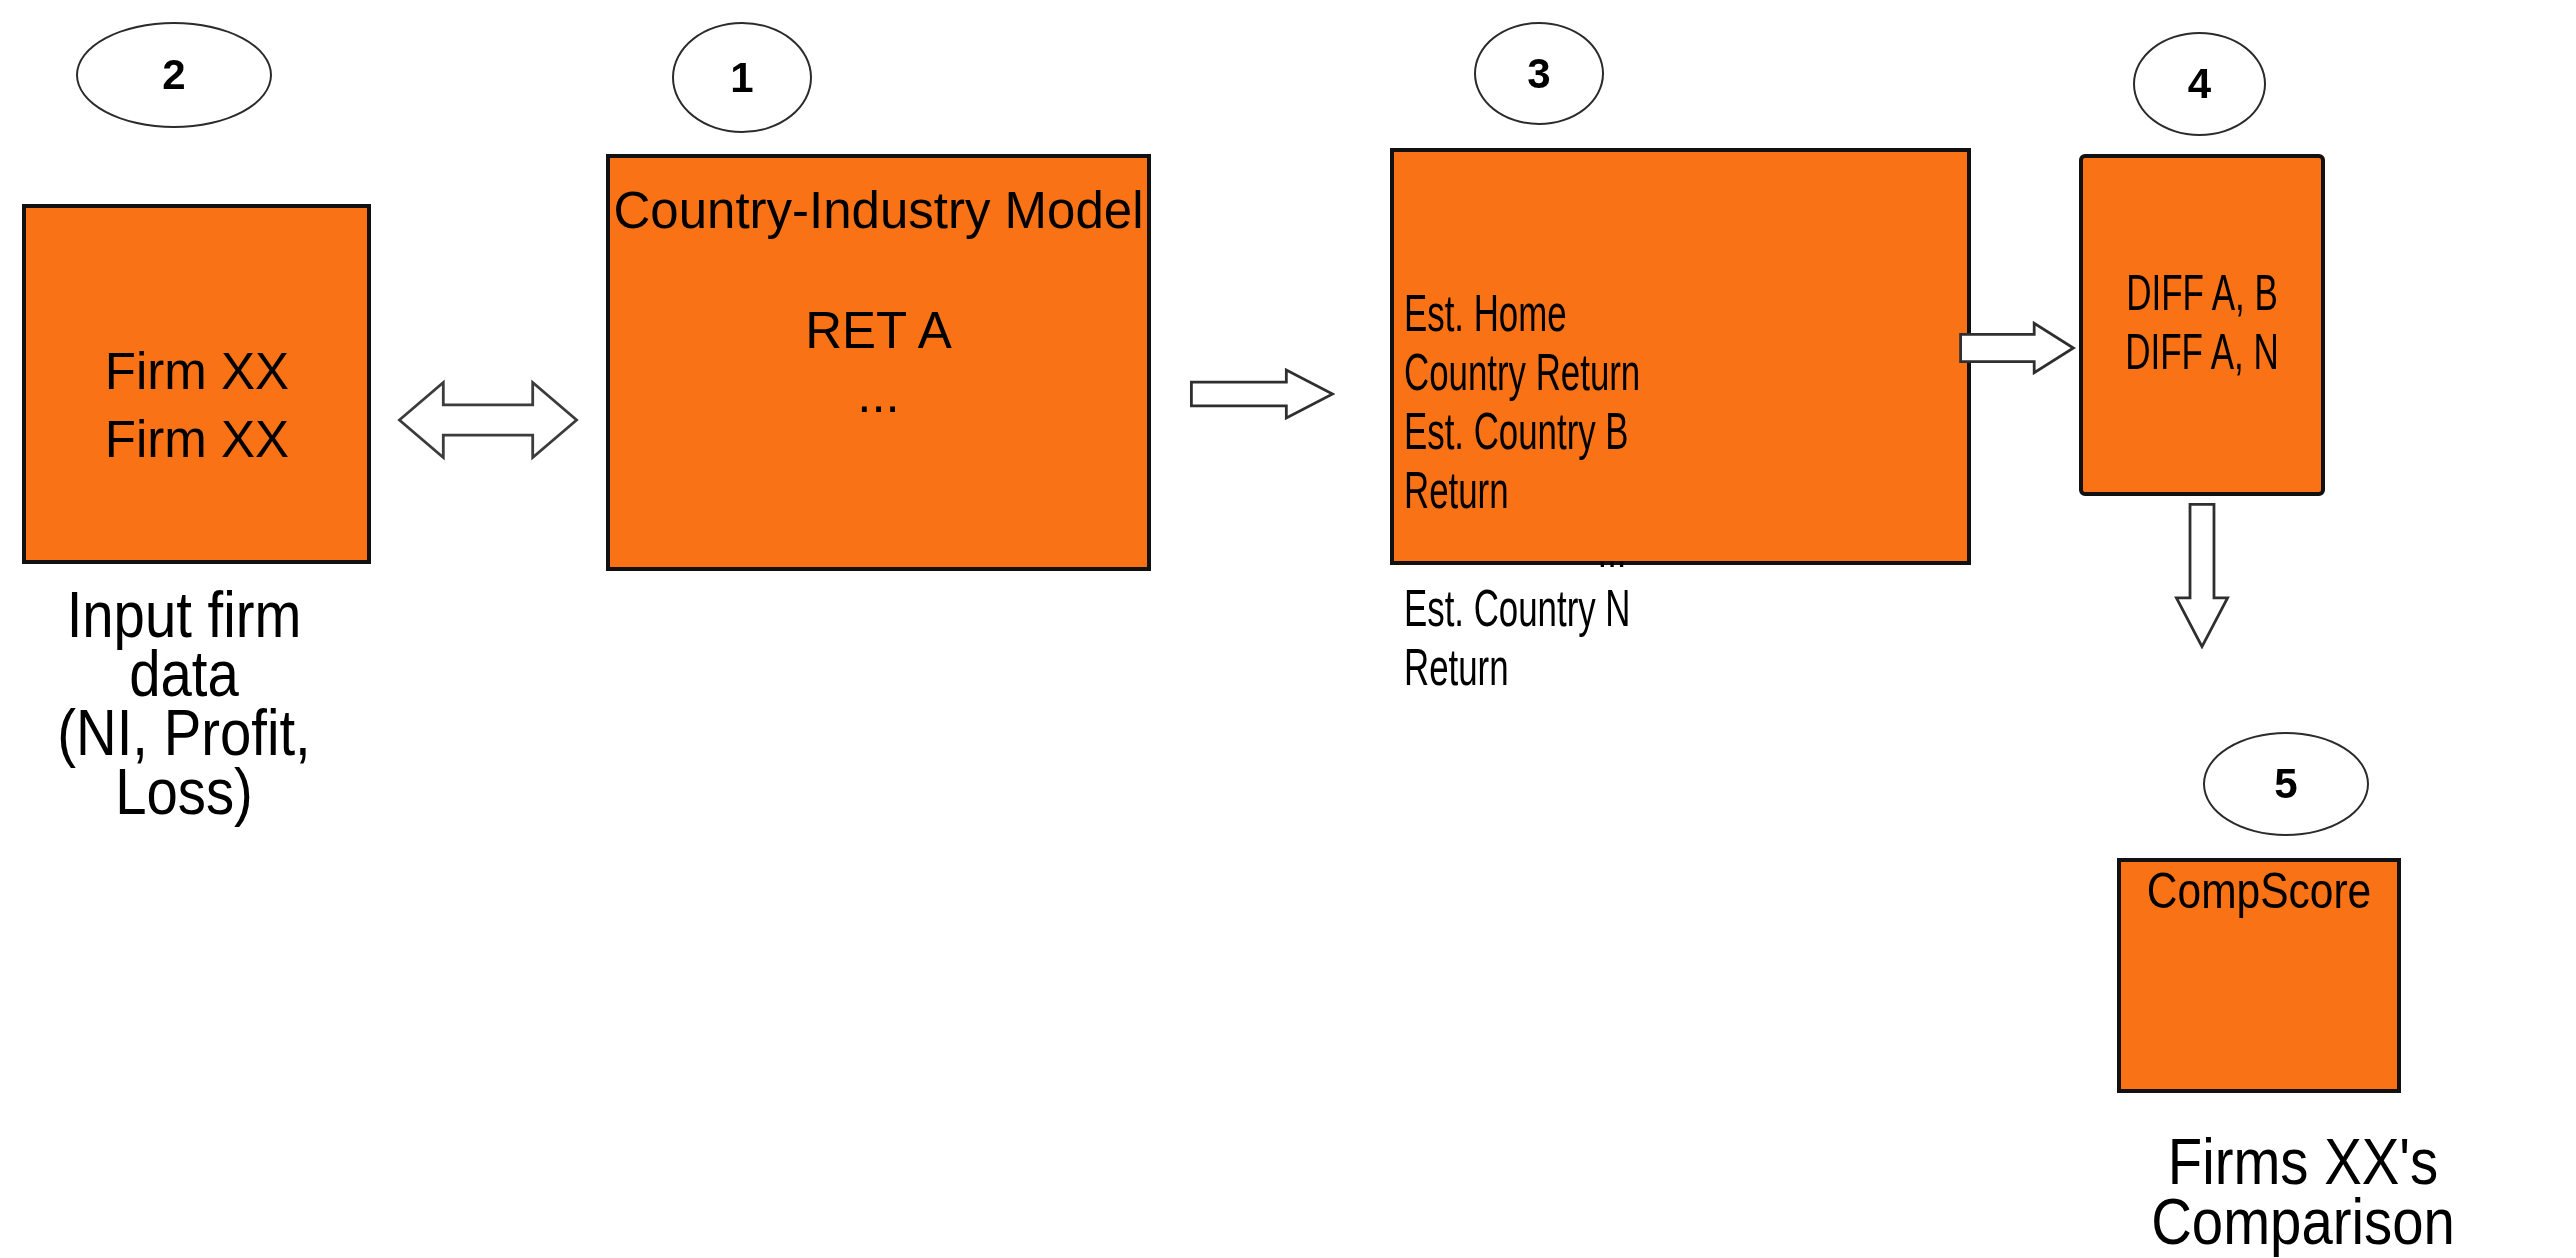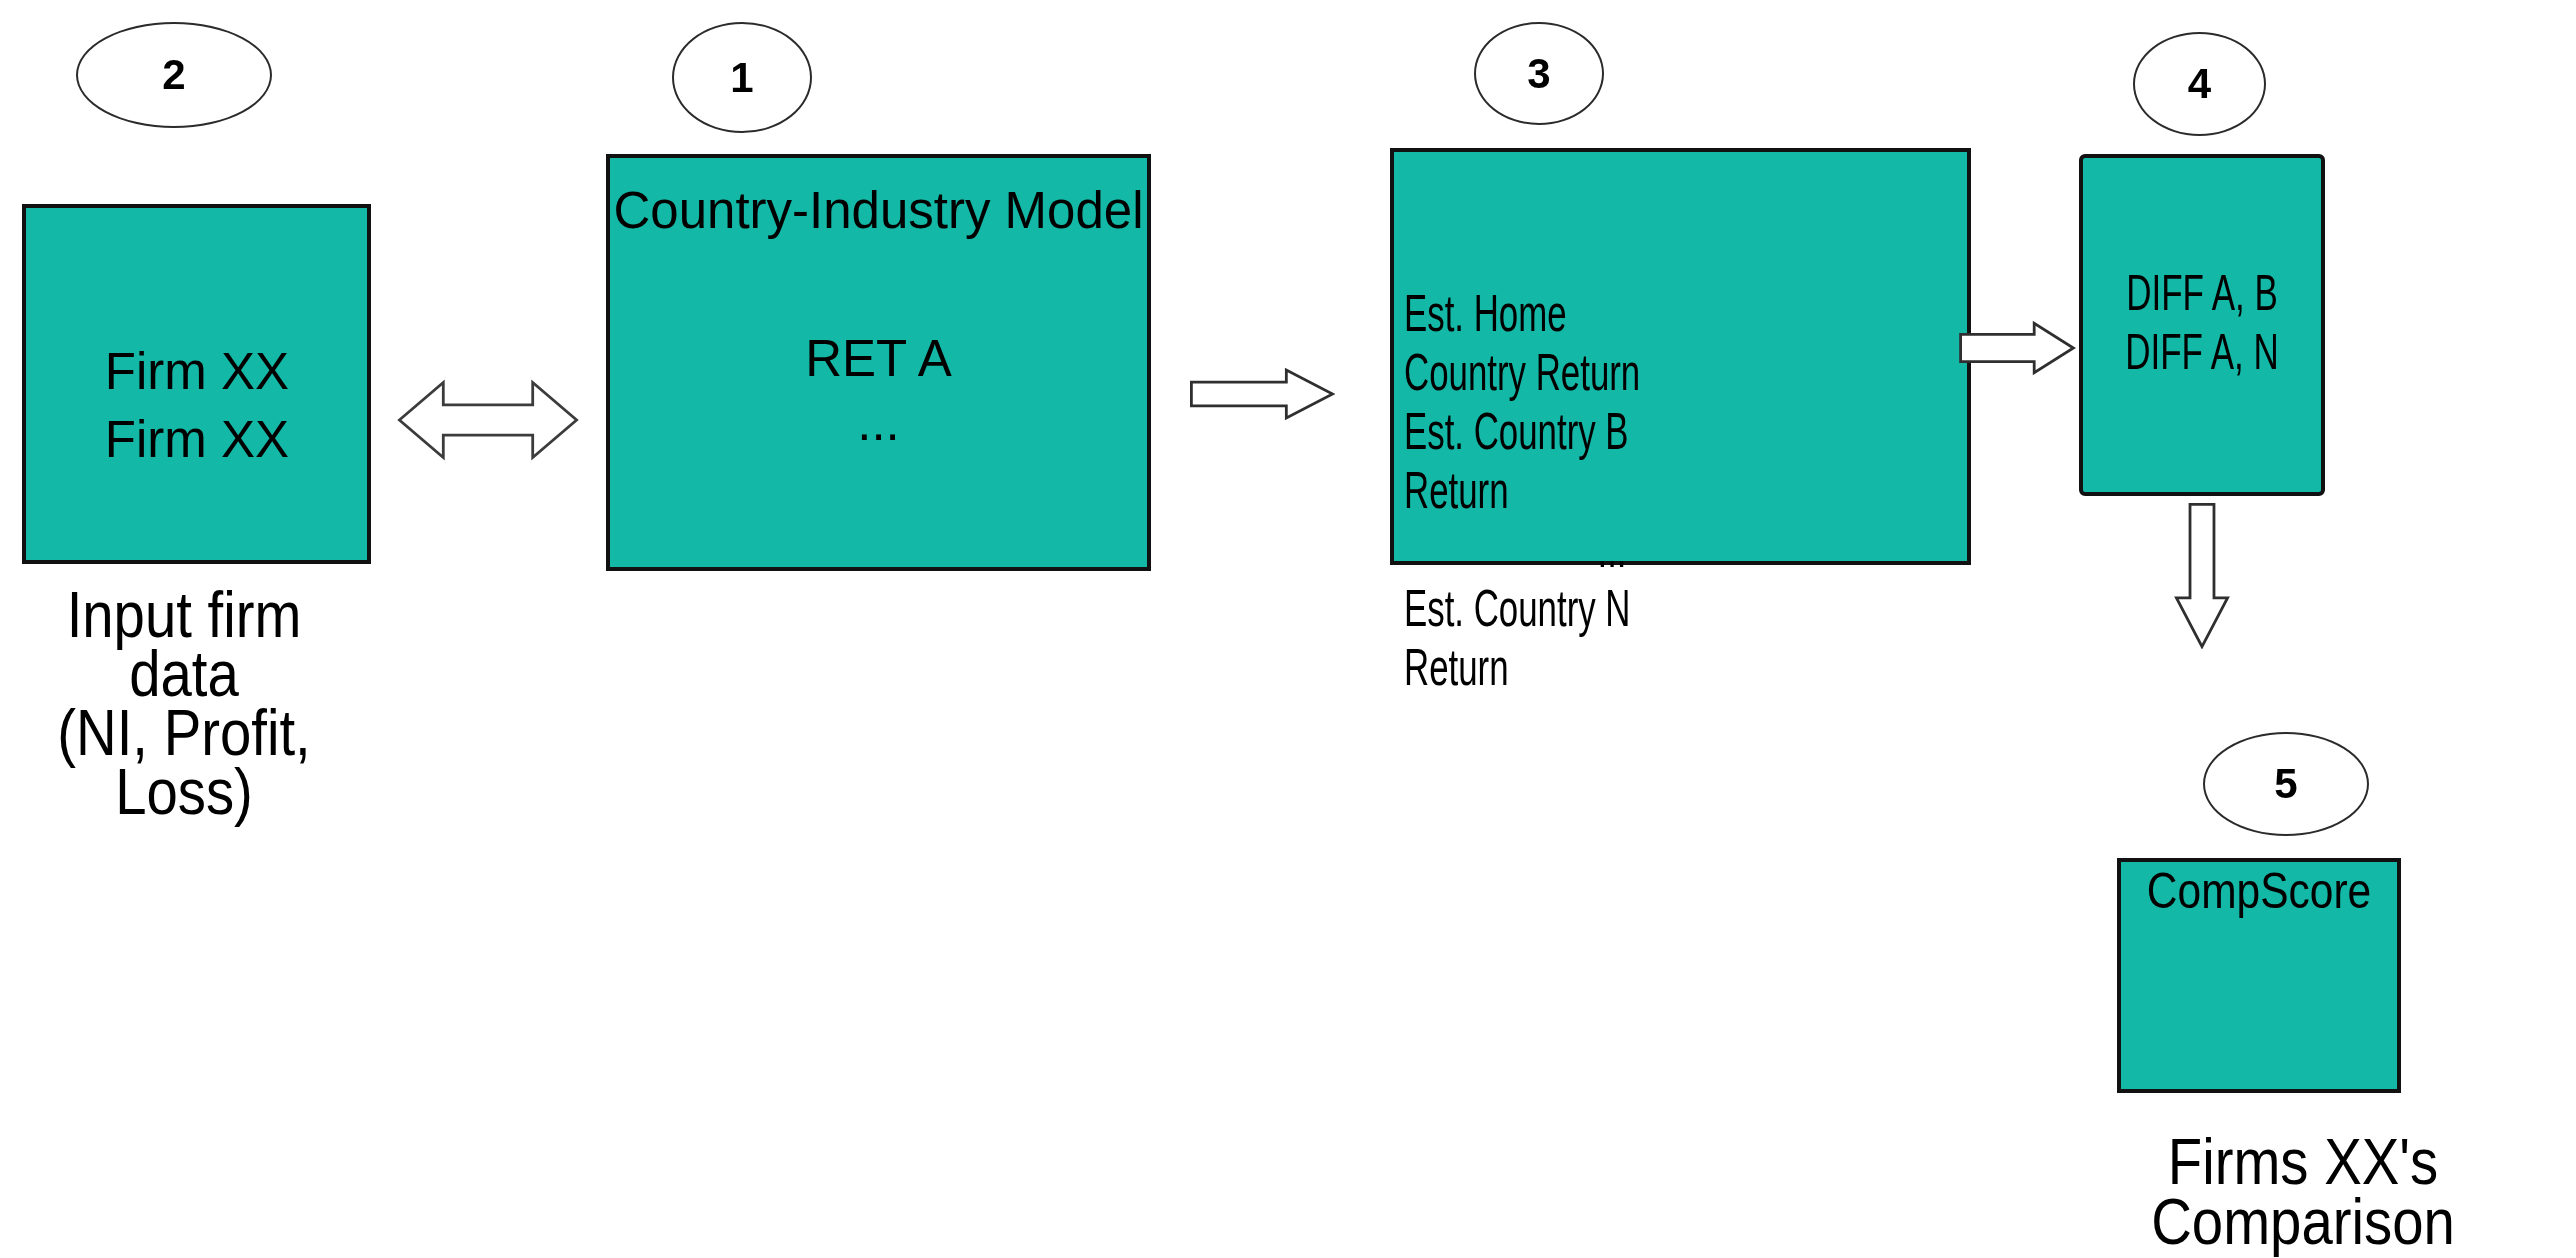--- a/index.html
+++ b/index.html
@@ -8,41 +8,41 @@
     font-family:"Liberation Sans","DejaVu Sans",sans-serif;color:#000;
     overflow:hidden;
   }
   .ellipse{
     position:absolute;border:2.4px solid #2b2b2b;border-radius:50%;
     display:flex;align-items:center;justify-content:center;
     font-size:42px;font-weight:bold;background:#fff;box-sizing:border-box;
     letter-spacing:0;
   }
   .box{
-    position:absolute;border:4px solid #111;background:#14b8a6;box-sizing:border-box;
+    position:absolute;border:4px solid #111;background:#f97316;box-sizing:border-box;
   }
   .caption{
     position:absolute;text-align:center;font-size:64px;line-height:59px;color:#000;
   }
   .line{display:block;}
   .ln-center{text-align:center;}
   
   .sqzL67{transform:scaleX(.67);transform-origin:left center;}
   .sqzC67{transform:scaleX(.67);transform-origin:center center;}
   .sqzC70{transform:scaleX(.70);transform-origin:center center;}
   .sqzC85{transform:scaleX(.85);transform-origin:center center;}
   .sqzC88{transform:scaleX(.88);transform-origin:center center;}
 
   
   #box-input{left:22.4px;top:204px;width:349px;height:360px;text-align:center;
     padding-top:130px;font-size:51px;line-height:68px;}
   
   #box-model{left:606px;top:154px;width:545px;height:417px;text-align:center;
     padding-top:23px;font-size:51px;line-height:59px;}
-  #box-model .rets{margin-top:87px;line-height:64px;}
+  #box-model .rets{margin-top:59px;line-height:64px;}
   
   #box-est{left:1390px;top:148px;width:581px;height:417px;
     padding:132px 0 0 9.6px;font-size:52px;line-height:59px;text-align:left;}
   #box-est .lines{width:416px;}
   
   #box-diff{left:2079px;top:154px;width:246px;height:342px;text-align:center;
     padding-top:106px;font-size:50px;line-height:59px;border-radius:6px;}
   
   #box-score{left:2117px;top:858px;width:284px;height:235px;
     display:flex;align-items:flex-start;justify-content:center;font-size:50px;}

